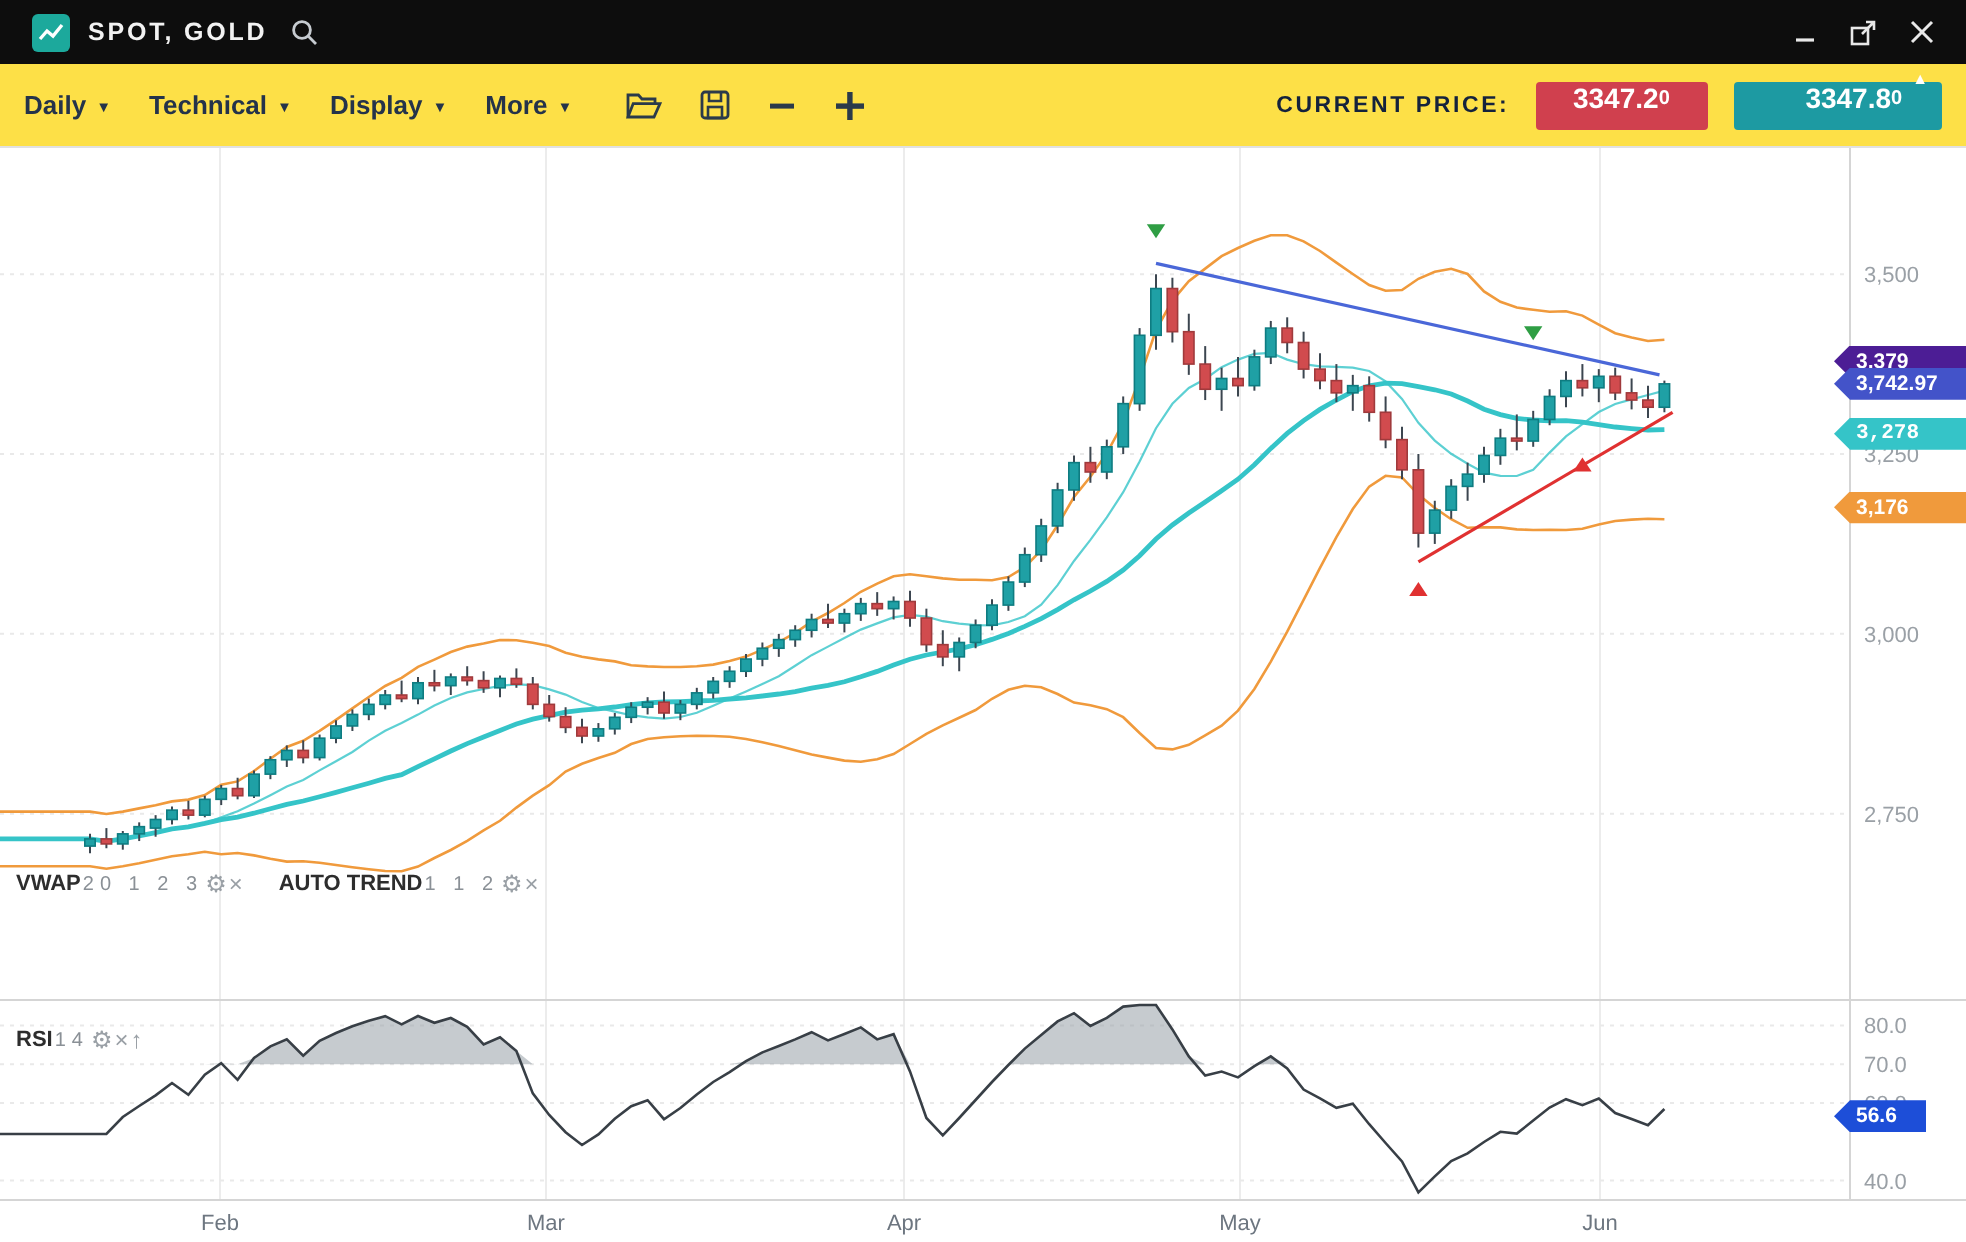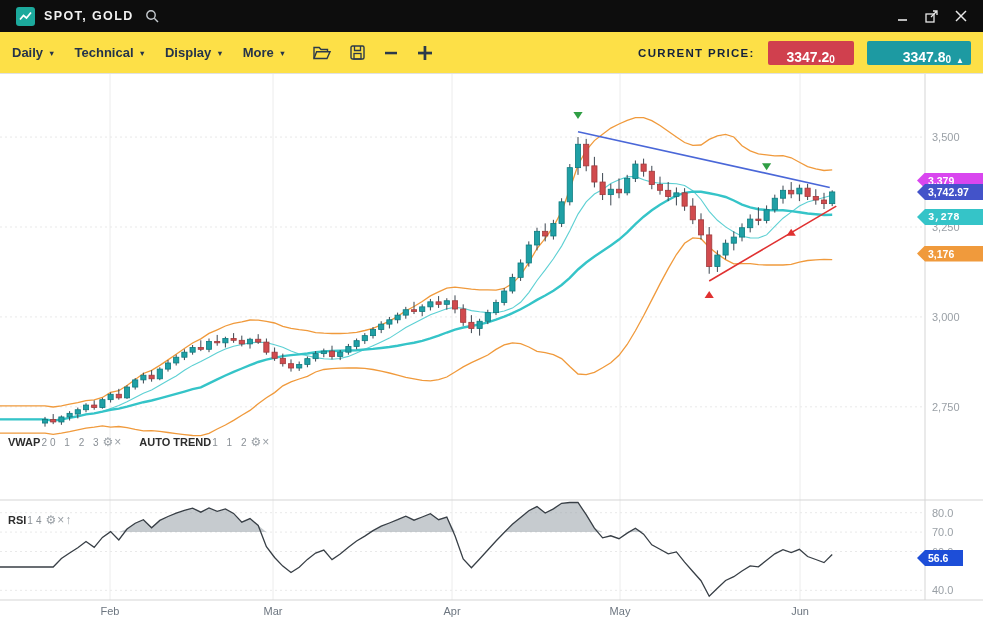--- a/index.html
+++ b/index.html
@@ -13,21 +13,21 @@
   .tb-right{margin-left:auto;display:flex;align-items:center;gap:17px}
   .winbtn{display:flex;cursor:pointer;align-items:center}
   
   .toolbar{height:42px;background:#fde047;border-bottom:1px solid #e1e1e1;display:flex;align-items:center;padding:0 12px;gap:19px}
   .menu{font-size:13px;font-weight:bold;color:#24334a;display:flex;align-items:center;gap:5px;cursor:pointer}
   .caret{font-size:7.5px;color:#24334a;padding-top:2px}
   .tb-icon{display:flex;cursor:pointer;align-items:center}
   .tb-icon.first{margin-left:8px}
   .price-group{margin-left:auto;display:flex;align-items:center;gap:13px}
   .cp-label{font-size:11.5px;letter-spacing:1.3px;color:#14223c;font-weight:bold}
-  .badge{min-width:86px;height:24px;display:flex;align-items:flex-end;justify-content:center;color:#fff;
+  .badge{min-width:86px;height:24px;display:flex;align-items:flex-start;justify-content:center;color:#fff;
     font-size:14px;font-weight:bold;border-radius:2px;padding:0 7px}
   .badge .pip{font-size:10px;margin-top:3px}
   .badge .dir{font-size:8px;margin-left:5px;margin-top:-6px}
   
   .chart-wrap{position:relative;width:983px;height:547px;background:#fff}
   #chart-svg{position:absolute;left:0;top:0}
   #tags-layer{position:absolute;inset:0;pointer-events:none}
   .ptag{position:absolute;left:917px;height:16px;line-height:16px;color:#fff;font-size:10.5px;font-weight:bold;
     padding-left:11px;clip-path:polygon(0 50%,8px 0,100% 0,100% 100%,8px 100%)}
   .legend{position:absolute;display:flex;align-items:center;gap:1px}
@@ -377,21 +377,21 @@
         <text x="932" y="157" fill="#9aa0a6" font-size="11">3,250</text>
         <text x="932" y="246.92805755395685" fill="#9aa0a6" font-size="11">3,000</text>
         <text x="932" y="336.8561151079137" fill="#9aa0a6" font-size="11">2,750</text>
         <text x="932" y="442.7" fill="#9aa0a6" font-size="11">80.0</text>
         <text x="932" y="462.1" fill="#9aa0a6" font-size="11">70.0</text>
         <text x="932" y="481.5" fill="#9aa0a6" font-size="11">60.0</text>
         <text x="932" y="520.3" fill="#9aa0a6" font-size="11">40.0</text>
       </g>
     </svg>
   <div id="tags-layer">
-      <div class="ptag" style="background: #d946ef; top: 98.5971px; width: 66px;">3,379</div>
+      <div class="ptag" style="background: #4c1d95; top: 98.5971px; width: 66px;">3,379</div>
       <div class="ptag" style="background: rgb(67, 83, 201); top: 109.928px; width: 66px;">3,742.97</div>
       <div class="ptag" style="background: rgb(53, 196, 200); top: 134.928px; width: 66px; font-family: Liberation Mono, monospace;">3,278</div>
       <div class="ptag" style="background: rgb(240, 154, 60); top: 171.619px; width: 66px;">3,176</div>
       <div class="ptag" style="background: #1d4ed8; top: 476.096px; width: 46px;">56.6</div>
     </div>
 
   <div class="legend legend-main">
     <span class="lg-name">VWAP</span>
     <span class="lg-params">20 1 2 3</span>
     <span class="lg-ico">⚙</span>

